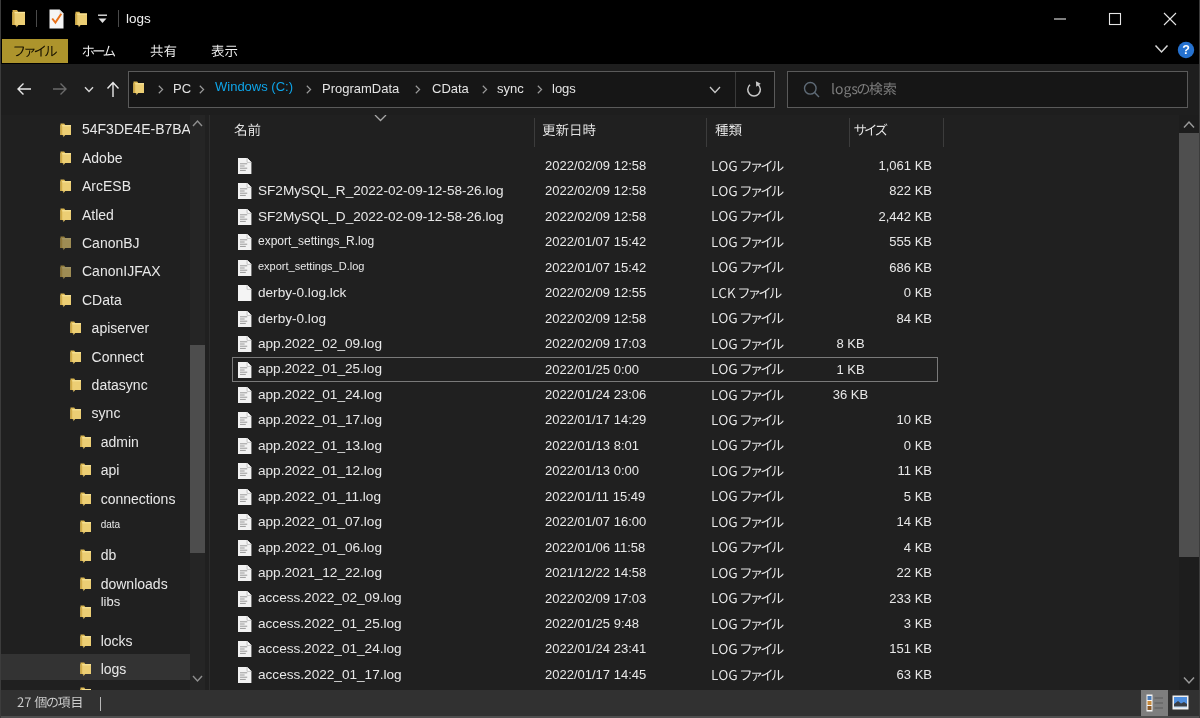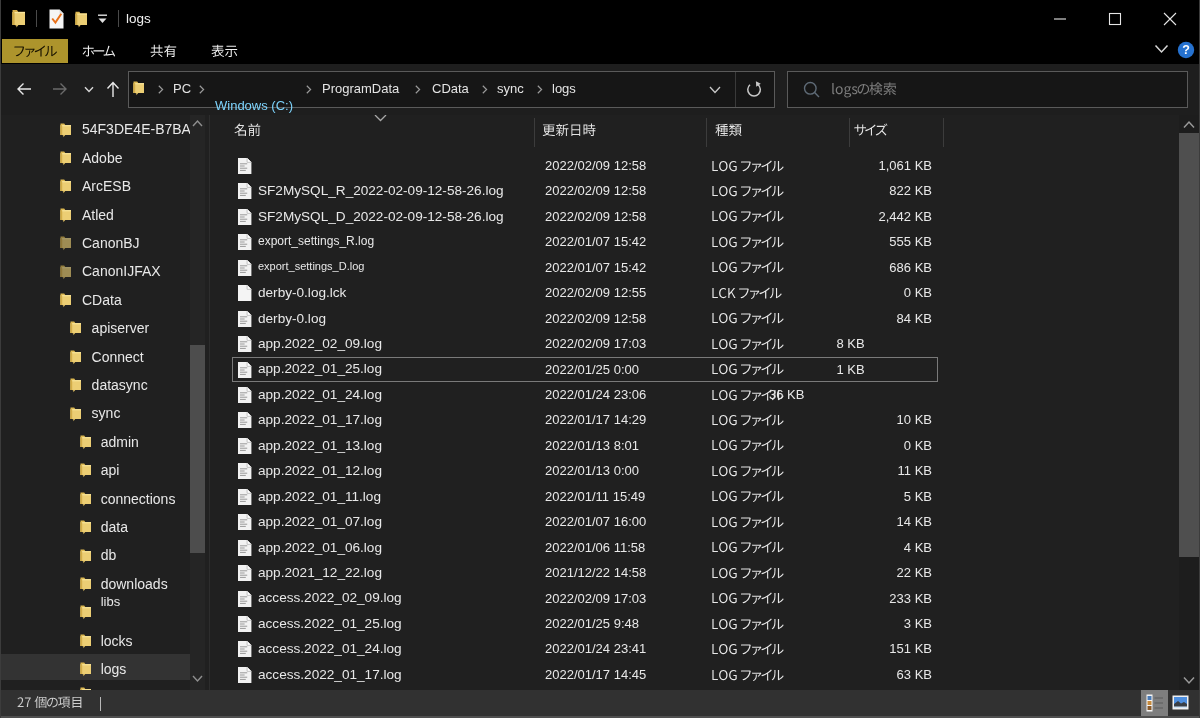--- a/index.html
+++ b/index.html
@@ -117,21 +117,21 @@
 <svg class="abs" style="left:133px;top:16px" width="13" height="16" viewBox="0 0 13 16">
         <use href="#folder"></use>
       </svg>
 <svg class="abs" style="left:158px;top:20.5px" width="6" height="9" viewBox="0 0 6 9">
 <path d="M0.8 0.8 L4.6 4.5 L0.8 8.2" fill="none" stroke="#9a9a9a" stroke-width="1.2"></path>
       </svg>
 <div class="abs t13" style="left:173px;top:17px;color:#e4e4e4">PC</div>
 <svg class="abs" style="left:199px;top:20.5px" width="6" height="9" viewBox="0 0 6 9">
 <path d="M0.8 0.8 L4.6 4.5 L0.8 8.2" fill="none" stroke="#9a9a9a" stroke-width="1.2"></path>
       </svg>
-<div class="abs t13" style="left:215px;top:34px;color:#7dd3fc">Windows (C:)</div>
+<div class="abs t13" style="left:215px;top:15px;color:#0ea5e9">Windows (C:)</div>
 <svg class="abs" style="left:306px;top:20.5px" width="6" height="9" viewBox="0 0 6 9">
 <path d="M0.8 0.8 L4.6 4.5 L0.8 8.2" fill="none" stroke="#9a9a9a" stroke-width="1.2"></path>
       </svg>
 <div class="abs t13" style="left:322px;top:17px;color:#e4e4e4">ProgramData</div>
 <svg class="abs" style="left:415px;top:20.5px" width="6" height="9" viewBox="0 0 6 9">
 <path d="M0.8 0.8 L4.6 4.5 L0.8 8.2" fill="none" stroke="#9a9a9a" stroke-width="1.2"></path>
       </svg>
 <div class="abs t13" style="left:432px;top:17px;color:#e4e4e4">CData</div>
 <svg class="abs" style="left:482px;top:20.5px" width="6" height="9" viewBox="0 0 6 9">
 <path d="M0.8 0.8 L4.6 4.5 L0.8 8.2" fill="none" stroke="#9a9a9a" stroke-width="1.2"></path>
@@ -211,21 +211,21 @@
         <use href="#folder"></use>
       </svg>
 <div class="abs t13" style="left:100.7px;top:347.1px;font-size:14px">api</div>
 <svg class="abs" style="left:79.6px;top:375.7px" width="13" height="16" viewBox="0 0 13 16">
         <use href="#folder"></use>
       </svg>
 <div class="abs t13" style="left:100.7px;top:375.5px;font-size:14px">connections</div>
 <svg class="abs" style="left:79.6px;top:404.1px" width="13" height="16" viewBox="0 0 13 16">
         <use href="#folder"></use>
       </svg>
-<div class="abs t13" style="left:100.7px;top:403.9px;font-size:14px">data</div>
+<div class="abs t13" style="left:100.7px;top:403.9px;font-size:10px">data</div>
 <svg class="abs" style="left:79.6px;top:432.5px" width="13" height="16" viewBox="0 0 13 16">
         <use href="#folder"></use>
       </svg>
 <div class="abs t13" style="left:100.7px;top:432.3px;font-size:14px">db</div>
 <svg class="abs" style="left:79.6px;top:460.9px" width="13" height="16" viewBox="0 0 13 16">
         <use href="#folder"></use>
       </svg>
 <div class="abs t13" style="left:100.7px;top:460.7px;font-size:14px">downloads</div>
 <svg class="abs" style="left:79.6px;top:489.3px" width="13" height="16" viewBox="0 0 13 16">
         <use href="#folder"></use>
@@ -372,21 +372,21 @@
 </div>
 <div class="abs" style="left:209px;top:267.3px;width:991px;height:25.45px">
 <svg class="abs" style="left:28.5px;top:4.7px" width="14" height="16" viewBox="0 0 14 16">
           <use href="#doclog"></use>
         </svg>
 <div class="abs t13" style="left:49px;top:4.5px;font-size:13.6px">app.2022_01_24.log</div>
 <div class="abs t13" style="left:336px;top:4.7px">2022/01/24 23:06</div>
 <svg style="position:absolute;left:502.4px;top:6.225000000000001px;overflow:visible" width="73.8" height="14" viewBox="0 -11 73.8 14">
           <path d="M1.4 0.0V-9.9H2.6V-1.1H6.9V0.0Z M12.3 0.2Q11.1 0.2 10.1 -0.5Q9.2 -1.1 8.7 -2.2Q8.1 -3.4 8.1 -5.0Q8.1 -6.6 8.7 -7.7Q9.2 -8.9 10.1 -9.5Q11.1 -10.1 12.3 -10.1Q13.6 -10.1 14.5 -9.5Q15.5 -8.8 16.0 -7.7Q16.6 -6.6 16.6 -5.0Q16.6 -3.4 16.0 -2.2Q15.5 -1.1 14.5 -0.5Q13.6 0.2 12.3 0.2ZM12.3 -0.9Q13.2 -0.9 13.9 -1.4Q14.6 -1.9 14.9 -2.8Q15.3 -3.7 15.3 -5.0Q15.3 -6.2 14.9 -7.1Q14.6 -8.0 13.9 -8.5Q13.2 -9.0 12.3 -9.0Q11.5 -9.0 10.8 -8.5Q10.1 -8.0 9.8 -7.1Q9.4 -6.2 9.4 -5.0Q9.4 -3.7 9.8 -2.8Q10.1 -1.9 10.8 -1.4Q11.5 -0.9 12.3 -0.9Z M22.6 0.2Q21.3 0.2 20.3 -0.4Q19.3 -1.0 18.7 -2.2Q18.1 -3.3 18.1 -4.9Q18.1 -6.1 18.5 -7.1Q18.8 -8.0 19.4 -8.7Q20.0 -9.4 20.9 -9.7Q21.7 -10.1 22.7 -10.1Q23.7 -10.1 24.4 -9.7Q25.1 -9.3 25.5 -8.9L24.8 -8.1Q24.5 -8.4 24.0 -8.7Q23.5 -9.0 22.7 -9.0Q21.7 -9.0 21.0 -8.5Q20.2 -8.0 19.8 -7.1Q19.4 -6.2 19.4 -5.0Q19.4 -3.7 19.8 -2.8Q20.2 -1.9 20.9 -1.4Q21.7 -0.9 22.7 -0.9Q23.3 -0.9 23.7 -1.1Q24.2 -1.2 24.5 -1.5V-4.1H22.4V-5.1H25.7V-1.0Q25.2 -0.5 24.4 -0.1Q23.6 0.2 22.6 0.2Z M39.8 -9.0Q39.7 -8.8 39.7 -8.7Q39.7 -8.5 39.6 -8.3Q39.5 -7.8 39.3 -7.1Q39.2 -6.5 38.9 -5.8Q38.6 -5.1 38.3 -4.5Q38.0 -3.8 37.6 -3.3Q37.0 -2.5 36.2 -1.9Q35.5 -1.2 34.5 -0.6Q33.5 -0.1 32.3 0.3L31.4 -0.7Q32.7 -1.1 33.6 -1.5Q34.6 -2.0 35.3 -2.6Q36.1 -3.2 36.6 -4.0Q37.1 -4.6 37.5 -5.4Q37.8 -6.1 38.1 -6.9Q38.3 -7.7 38.4 -8.4Q38.2 -8.4 37.7 -8.4Q37.1 -8.4 36.4 -8.4Q35.7 -8.4 34.9 -8.4Q34.2 -8.4 33.4 -8.4Q32.7 -8.4 32.2 -8.4Q31.7 -8.4 31.5 -8.4Q31.1 -8.4 30.8 -8.4Q30.4 -8.3 30.1 -8.3V-9.5Q30.3 -9.5 30.6 -9.5Q30.8 -9.5 31.0 -9.4Q31.3 -9.4 31.5 -9.4Q31.7 -9.4 32.1 -9.4Q32.5 -9.4 33.1 -9.4Q33.6 -9.4 34.3 -9.4Q34.9 -9.4 35.6 -9.4Q36.2 -9.4 36.8 -9.4Q37.4 -9.4 37.7 -9.4Q38.1 -9.4 38.3 -9.4Q38.4 -9.4 38.6 -9.4Q38.8 -9.5 39.0 -9.5Z M50.4 -6.8Q50.3 -6.7 50.3 -6.6Q50.2 -6.5 50.1 -6.4Q50.0 -6.2 49.7 -5.8Q49.4 -5.4 49.1 -5.0Q48.7 -4.5 48.3 -4.0Q47.8 -3.6 47.4 -3.3L46.5 -3.9Q47.0 -4.2 47.4 -4.6Q47.9 -5.1 48.3 -5.5Q48.6 -6.0 48.8 -6.3Q48.6 -6.3 48.1 -6.3Q47.6 -6.3 46.9 -6.3Q46.3 -6.3 45.5 -6.3Q44.8 -6.3 44.1 -6.3Q43.4 -6.3 43.0 -6.3Q42.5 -6.3 42.4 -6.3Q42.1 -6.3 41.8 -6.3Q41.4 -6.3 41.1 -6.3V-7.4Q41.4 -7.4 41.7 -7.3Q42.1 -7.3 42.4 -7.3Q42.5 -7.3 43.0 -7.3Q43.5 -7.3 44.2 -7.3Q44.9 -7.3 45.7 -7.3Q46.4 -7.3 47.1 -7.3Q47.9 -7.3 48.4 -7.3Q48.9 -7.3 49.1 -7.3Q49.2 -7.3 49.3 -7.3Q49.4 -7.3 49.6 -7.4Q49.7 -7.4 49.8 -7.4ZM45.9 -5.4Q45.9 -4.6 45.8 -3.8Q45.7 -3.0 45.6 -2.4Q45.4 -1.7 45.0 -1.1Q44.7 -0.5 44.1 0.1Q43.6 0.6 42.7 1.1L41.8 0.3Q42.0 0.2 42.2 0.1Q42.5 0.0 42.7 -0.1Q43.6 -0.8 44.0 -1.5Q44.5 -2.2 44.6 -3.0Q44.8 -3.7 44.8 -4.6Q44.8 -4.8 44.7 -5.0Q44.7 -5.2 44.7 -5.4Z M50.4 -4.9Q52.2 -5.4 53.7 -6.0Q55.2 -6.7 56.3 -7.4Q57.0 -7.8 57.7 -8.4Q58.4 -8.9 58.9 -9.4Q59.5 -10.0 60.0 -10.6L60.9 -9.7Q60.3 -9.1 59.7 -8.6Q59.0 -8.0 58.3 -7.4Q57.5 -6.9 56.7 -6.4Q56.0 -6.0 55.1 -5.5Q54.1 -5.0 53.1 -4.6Q52.0 -4.2 50.9 -3.8ZM56.1 -6.8 57.2 -7.2V-1.0Q57.2 -0.8 57.3 -0.5Q57.3 -0.2 57.3 0.0Q57.3 0.3 57.3 0.4H56.0Q56.0 0.3 56.0 0.0Q56.1 -0.2 56.1 -0.5Q56.1 -0.8 56.1 -1.0Z M66.9 -0.3Q66.9 -0.4 66.9 -0.6Q66.9 -0.8 66.9 -1.0Q66.9 -1.2 66.9 -1.6Q66.9 -2.1 66.9 -2.8Q66.9 -3.4 66.9 -4.2Q66.9 -5.0 66.9 -5.8Q66.9 -6.6 66.9 -7.3Q66.9 -8.0 66.9 -8.5Q66.9 -8.9 66.9 -9.1Q66.9 -9.5 66.9 -9.8Q66.9 -10.0 66.9 -10.1H68.1Q68.1 -10.0 68.1 -9.8Q68.1 -9.5 68.1 -9.1Q68.1 -8.9 68.1 -8.5Q68.1 -8.0 68.1 -7.3Q68.1 -6.6 68.1 -5.8Q68.1 -5.1 68.1 -4.3Q68.1 -3.6 68.1 -2.9Q68.1 -2.3 68.1 -1.8Q68.1 -1.4 68.1 -1.3Q68.7 -1.6 69.4 -2.1Q70.1 -2.6 70.8 -3.2Q71.5 -3.9 72.0 -4.7L72.6 -3.7Q72.1 -3.0 71.3 -2.2Q70.5 -1.5 69.7 -1.0Q68.8 -0.4 68.0 0.0Q67.9 0.1 67.8 0.2Q67.6 0.3 67.6 0.3ZM60.7 -0.3Q61.5 -1.0 62.1 -1.8Q62.7 -2.7 63.0 -3.7Q63.2 -4.1 63.2 -4.8Q63.3 -5.5 63.4 -6.3Q63.4 -7.1 63.4 -7.8Q63.4 -8.5 63.4 -9.1Q63.4 -9.4 63.4 -9.6Q63.4 -9.9 63.3 -10.1H64.6Q64.6 -10.0 64.5 -9.9Q64.5 -9.7 64.5 -9.5Q64.5 -9.3 64.5 -9.1Q64.5 -8.5 64.5 -7.8Q64.5 -7.0 64.4 -6.2Q64.4 -5.4 64.3 -4.6Q64.2 -3.9 64.1 -3.4Q63.8 -2.3 63.2 -1.3Q62.5 -0.4 61.7 0.3Z" fill="#e8e8e8"></path>
         </svg>
-<div class="abs t13" style="left:560px;top:4.7px;width:163px;text-align:left">36 KB</div>
+<div class="abs t13" style="left:560px;top:4.7px;width:163px;text-align:center">36 KB</div>
 </div>
 <div class="abs" style="left:209px;top:292.8px;width:991px;height:25.45px">
 <svg class="abs" style="left:28.5px;top:4.7px" width="14" height="16" viewBox="0 0 14 16">
           <use href="#doclog"></use>
         </svg>
 <div class="abs t13" style="left:49px;top:4.5px;font-size:13.6px">app.2022_01_17.log</div>
 <div class="abs t13" style="left:336px;top:4.7px">2022/01/17 14:29</div>
 <svg style="position:absolute;left:502.4px;top:6.225000000000001px;overflow:visible" width="73.8" height="14" viewBox="0 -11 73.8 14">
           <path d="M1.4 0.0V-9.9H2.6V-1.1H6.9V0.0Z M12.3 0.2Q11.1 0.2 10.1 -0.5Q9.2 -1.1 8.7 -2.2Q8.1 -3.4 8.1 -5.0Q8.1 -6.6 8.7 -7.7Q9.2 -8.9 10.1 -9.5Q11.1 -10.1 12.3 -10.1Q13.6 -10.1 14.5 -9.5Q15.5 -8.8 16.0 -7.7Q16.6 -6.6 16.6 -5.0Q16.6 -3.4 16.0 -2.2Q15.5 -1.1 14.5 -0.5Q13.6 0.2 12.3 0.2ZM12.3 -0.9Q13.2 -0.9 13.9 -1.4Q14.6 -1.9 14.9 -2.8Q15.3 -3.7 15.3 -5.0Q15.3 -6.2 14.9 -7.1Q14.6 -8.0 13.9 -8.5Q13.2 -9.0 12.3 -9.0Q11.5 -9.0 10.8 -8.5Q10.1 -8.0 9.8 -7.1Q9.4 -6.2 9.4 -5.0Q9.4 -3.7 9.8 -2.8Q10.1 -1.9 10.8 -1.4Q11.5 -0.9 12.3 -0.9Z M22.6 0.2Q21.3 0.2 20.3 -0.4Q19.3 -1.0 18.7 -2.2Q18.1 -3.3 18.1 -4.9Q18.1 -6.1 18.5 -7.1Q18.8 -8.0 19.4 -8.7Q20.0 -9.4 20.9 -9.7Q21.7 -10.1 22.7 -10.1Q23.7 -10.1 24.4 -9.7Q25.1 -9.3 25.5 -8.9L24.8 -8.1Q24.5 -8.4 24.0 -8.7Q23.5 -9.0 22.7 -9.0Q21.7 -9.0 21.0 -8.5Q20.2 -8.0 19.8 -7.1Q19.4 -6.2 19.4 -5.0Q19.4 -3.7 19.8 -2.8Q20.2 -1.9 20.9 -1.4Q21.7 -0.9 22.7 -0.9Q23.3 -0.9 23.7 -1.1Q24.2 -1.2 24.5 -1.5V-4.1H22.4V-5.1H25.7V-1.0Q25.2 -0.5 24.4 -0.1Q23.6 0.2 22.6 0.2Z M39.8 -9.0Q39.7 -8.8 39.7 -8.7Q39.7 -8.5 39.6 -8.3Q39.5 -7.8 39.3 -7.1Q39.2 -6.5 38.9 -5.8Q38.6 -5.1 38.3 -4.5Q38.0 -3.8 37.6 -3.3Q37.0 -2.5 36.2 -1.9Q35.5 -1.2 34.5 -0.6Q33.5 -0.1 32.3 0.3L31.4 -0.7Q32.7 -1.1 33.6 -1.5Q34.6 -2.0 35.3 -2.6Q36.1 -3.2 36.6 -4.0Q37.1 -4.6 37.5 -5.4Q37.8 -6.1 38.1 -6.9Q38.3 -7.7 38.4 -8.4Q38.2 -8.4 37.7 -8.4Q37.1 -8.4 36.4 -8.4Q35.7 -8.4 34.9 -8.4Q34.2 -8.4 33.4 -8.4Q32.7 -8.4 32.2 -8.4Q31.7 -8.4 31.5 -8.4Q31.1 -8.4 30.8 -8.4Q30.4 -8.3 30.1 -8.3V-9.5Q30.3 -9.5 30.6 -9.5Q30.8 -9.5 31.0 -9.4Q31.3 -9.4 31.5 -9.4Q31.7 -9.4 32.1 -9.4Q32.5 -9.4 33.1 -9.4Q33.6 -9.4 34.3 -9.4Q34.9 -9.4 35.6 -9.4Q36.2 -9.4 36.8 -9.4Q37.4 -9.4 37.7 -9.4Q38.1 -9.4 38.3 -9.4Q38.4 -9.4 38.6 -9.4Q38.8 -9.5 39.0 -9.5Z M50.4 -6.8Q50.3 -6.7 50.3 -6.6Q50.2 -6.5 50.1 -6.4Q50.0 -6.2 49.7 -5.8Q49.4 -5.4 49.1 -5.0Q48.7 -4.5 48.3 -4.0Q47.8 -3.6 47.4 -3.3L46.5 -3.9Q47.0 -4.2 47.4 -4.6Q47.9 -5.1 48.3 -5.5Q48.6 -6.0 48.8 -6.3Q48.6 -6.3 48.1 -6.3Q47.6 -6.3 46.9 -6.3Q46.3 -6.3 45.5 -6.3Q44.8 -6.3 44.1 -6.3Q43.4 -6.3 43.0 -6.3Q42.5 -6.3 42.4 -6.3Q42.1 -6.3 41.8 -6.3Q41.4 -6.3 41.1 -6.3V-7.4Q41.4 -7.4 41.7 -7.3Q42.1 -7.3 42.4 -7.3Q42.5 -7.3 43.0 -7.3Q43.5 -7.3 44.2 -7.3Q44.9 -7.3 45.7 -7.3Q46.4 -7.3 47.1 -7.3Q47.9 -7.3 48.4 -7.3Q48.9 -7.3 49.1 -7.3Q49.2 -7.3 49.3 -7.3Q49.4 -7.3 49.6 -7.4Q49.7 -7.4 49.8 -7.4ZM45.9 -5.4Q45.9 -4.6 45.8 -3.8Q45.7 -3.0 45.6 -2.4Q45.4 -1.7 45.0 -1.1Q44.7 -0.5 44.1 0.1Q43.6 0.6 42.7 1.1L41.8 0.3Q42.0 0.2 42.2 0.1Q42.5 0.0 42.7 -0.1Q43.6 -0.8 44.0 -1.5Q44.5 -2.2 44.6 -3.0Q44.8 -3.7 44.8 -4.6Q44.8 -4.8 44.7 -5.0Q44.7 -5.2 44.7 -5.4Z M50.4 -4.9Q52.2 -5.4 53.7 -6.0Q55.2 -6.7 56.3 -7.4Q57.0 -7.8 57.7 -8.4Q58.4 -8.9 58.9 -9.4Q59.5 -10.0 60.0 -10.6L60.9 -9.7Q60.3 -9.1 59.7 -8.6Q59.0 -8.0 58.3 -7.4Q57.5 -6.9 56.7 -6.4Q56.0 -6.0 55.1 -5.5Q54.1 -5.0 53.1 -4.6Q52.0 -4.2 50.9 -3.8ZM56.1 -6.8 57.2 -7.2V-1.0Q57.2 -0.8 57.3 -0.5Q57.3 -0.2 57.3 0.0Q57.3 0.3 57.3 0.4H56.0Q56.0 0.3 56.0 0.0Q56.1 -0.2 56.1 -0.5Q56.1 -0.8 56.1 -1.0Z M66.9 -0.3Q66.9 -0.4 66.9 -0.6Q66.9 -0.8 66.9 -1.0Q66.9 -1.2 66.9 -1.6Q66.9 -2.1 66.9 -2.8Q66.9 -3.4 66.9 -4.2Q66.9 -5.0 66.9 -5.8Q66.9 -6.6 66.9 -7.3Q66.9 -8.0 66.9 -8.5Q66.9 -8.9 66.9 -9.1Q66.9 -9.5 66.9 -9.8Q66.9 -10.0 66.9 -10.1H68.1Q68.1 -10.0 68.1 -9.8Q68.1 -9.5 68.1 -9.1Q68.1 -8.9 68.1 -8.5Q68.1 -8.0 68.1 -7.3Q68.1 -6.6 68.1 -5.8Q68.1 -5.1 68.1 -4.3Q68.1 -3.6 68.1 -2.9Q68.1 -2.3 68.1 -1.8Q68.1 -1.4 68.1 -1.3Q68.7 -1.6 69.4 -2.1Q70.1 -2.6 70.8 -3.2Q71.5 -3.9 72.0 -4.7L72.6 -3.7Q72.1 -3.0 71.3 -2.2Q70.5 -1.5 69.7 -1.0Q68.8 -0.4 68.0 0.0Q67.9 0.1 67.8 0.2Q67.6 0.3 67.6 0.3ZM60.7 -0.3Q61.5 -1.0 62.1 -1.8Q62.7 -2.7 63.0 -3.7Q63.2 -4.1 63.2 -4.8Q63.3 -5.5 63.4 -6.3Q63.4 -7.1 63.4 -7.8Q63.4 -8.5 63.4 -9.1Q63.4 -9.4 63.4 -9.6Q63.4 -9.9 63.3 -10.1H64.6Q64.6 -10.0 64.5 -9.9Q64.5 -9.7 64.5 -9.5Q64.5 -9.3 64.5 -9.1Q64.5 -8.5 64.5 -7.8Q64.5 -7.0 64.4 -6.2Q64.4 -5.4 64.3 -4.6Q64.2 -3.9 64.1 -3.4Q63.8 -2.3 63.2 -1.3Q62.5 -0.4 61.7 0.3Z" fill="#e8e8e8"></path>
         </svg>

